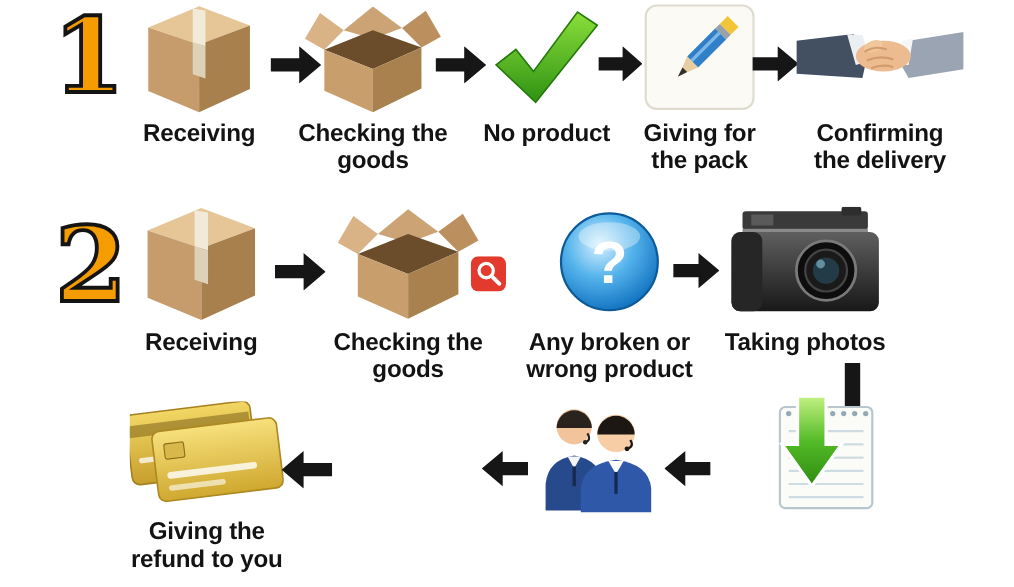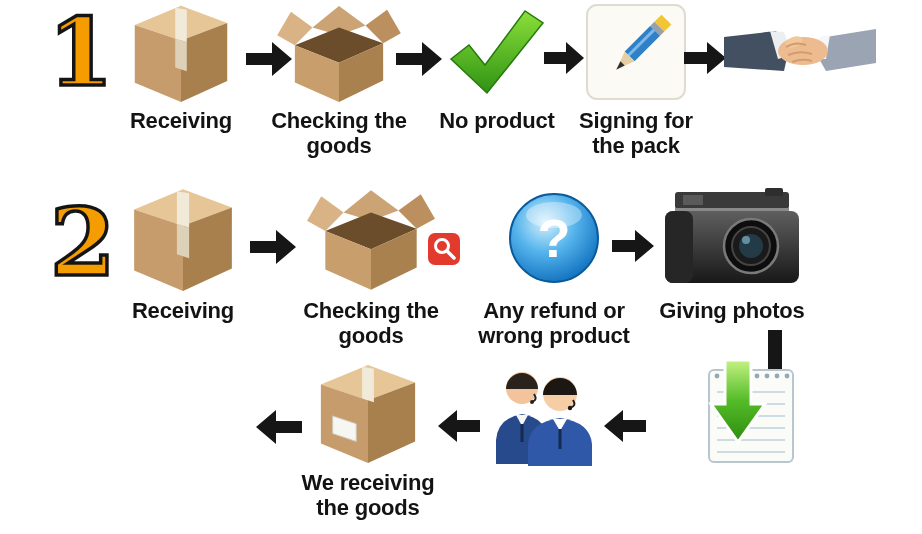--- a/index.html
+++ b/index.html
@@ -119,21 +119,21 @@
         <g transform="rotate(45 51 47)">
           <rect x="44" y="4" width="14" height="10" fill="#f2c437"></rect>
           <rect x="44" y="14" width="14" height="6" fill="#9aa0a8"></rect>
           <rect x="44" y="20" width="14" height="36" fill="#2f80c8"></rect>
           <rect x="48" y="20" width="3" height="36" fill="#7db8e8"></rect>
           <polygon points="44,56 58,56 51,74" fill="#e7cda2"></polygon>
           <polygon points="48,66 54,66 51,75" fill="#33302b"></polygon>
         </g>
       </svg>
     </div>
-    <div class="label">Signing for
+    <div class="label">Giving for
 the pack</div>
   </div>
 
   <div class="arrow" style="left:684px;top:42px">
     <svg width="42" height="32">
         <polygon points="0,10 23,10 23,0 42,16 23,32 23,22 0,22" fill="#161616"></polygon>
       </svg>
   </div>
 
   <div class="step r1" style="left:714px;top:0;width:172px">
@@ -141,20 +141,22 @@
       <svg width="152" height="78" viewBox="0 0 152 78">
         <polygon points="0,24 52,18 64,40 60,58 0,54" fill="#425062"></polygon>
         <polygon points="46,18 60,19 68,42 54,46" fill="#eceff2"></polygon>
         <polygon points="152,16 102,24 94,44 102,58 152,50" fill="#9aa4b2"></polygon>
         <polygon points="106,22 96,24 90,46 102,46" fill="#f4f6f8"></polygon>
         <ellipse cx="79" cy="38" rx="25" ry="14" fill="#edbb90"></ellipse>
         <ellipse cx="70" cy="29" rx="9" ry="5" fill="#f2c79b" transform="rotate(-20 70 29)"></ellipse>
         <path d="M62 34 q10 -6 20 -2 M64 42 q12 -5 24 -1 M68 49 q10 -4 20 -1" stroke="#d29c6e" stroke-width="2" fill="none"></path>
       </svg>
     </div>
+    <div class="label">Confirming
+the delivery</div>
   </div>
 
   <div class="stepnum" style="left:50px;top:200px">2</div>
 
   <div class="step r2" style="left:114px;top:182px;width:138px">
     <div class="slot">
       <svg width="114" height="110" viewBox="0 0 112 108">
         <polygon points="8,26 56,6 104,24 56,42" fill="#e6c697"></polygon>
         <polygon points="8,26 56,42 56,106 8,86" fill="#c79c6c"></polygon>
         <polygon points="104,24 56,42 56,106 104,84" fill="#a8804e"></polygon>
@@ -195,21 +197,21 @@
   </div>
 
   <div class="step r2" style="left:474px;top:182px;width:160px">
     <div class="slot">
       <svg width="96" height="96" viewBox="0 0 96 96">
         <circle cx="48" cy="48" r="44" fill="url(#gBlue)" stroke="#0b5b9a" stroke-width="2"></circle>
         <ellipse cx="48" cy="25" rx="28" ry="13" fill="#ffffff" opacity="0.35"></ellipse>
         <text x="48" y="67" text-anchor="middle" font-size="54" font-weight="bold" font-family="Liberation Sans, sans-serif" fill="#ffffff">?</text>
       </svg>
     </div>
-    <div class="label">Any refund or
+    <div class="label">Any broken or
 wrong product</div>
   </div>
 
   <div class="arrow" style="left:612px;top:230px">
     <svg width="42" height="32">
         <polygon points="0,10 23,10 23,0 42,16 23,32 23,22 0,22" fill="#161616"></polygon>
       </svg>
   </div>
 
   <div class="step r2" style="left:650px;top:182px;width:164px">
@@ -220,50 +222,56 @@
         <rect x="104" y="0" width="18" height="8" rx="2" fill="#2e2e2e"></rect>
         <rect x="14" y="20" width="114" height="4" fill="#8a8a8a"></rect>
         <rect x="4" y="23" width="134" height="72" rx="8" fill="url(#gCam)"></rect>
         <rect x="4" y="23" width="28" height="72" rx="8" fill="#262626"></rect>
         <circle cx="90" cy="58" r="27" fill="#0d0d0d" stroke="#7a7a7a" stroke-width="2.5"></circle>
         <circle cx="90" cy="58" r="19" fill="#1a1a1a" stroke="#444" stroke-width="2"></circle>
         <circle cx="90" cy="58" r="12" fill="#233b46"></circle>
         <circle cx="85" cy="52" r="4" fill="#6fa0b0" opacity="0.85"></circle>
       </svg>
     </div>
-    <div class="label">Giving photos</div>
+    <div class="label">Taking photos</div>
   </div>
 
   <div class="arrow" style="left:744px;top:330px">
     <svg width="52" height="126" viewBox="0 0 52 126">
       <path d="M31 0 V72 L18 96" stroke="#161616" stroke-width="14" fill="none"></path>
       <polygon points="29,102 7,90 7,118" fill="#161616"></polygon>
     </svg>
   </div>
 
+  <div class="step r3" style="left:110px;top:358px;width:156px">
+    <div class="slot">
+      <svg width="140" height="94" viewBox="0 0 140 94">
+        <g transform="rotate(-7 70 47)">
+          <rect x="0" y="4" width="114" height="64" rx="7" fill="url(#gGold)" stroke="#a5821f" stroke-width="1.5"></rect>
+          <rect x="2" y="14" width="110" height="11" fill="#7d621a" opacity="0.55"></rect>
+          <rect x="8" y="44" width="70" height="5" rx="2.5" fill="#fff" opacity="0.75"></rect>
+        </g>
+        <g transform="rotate(-7 70 47) translate(22 22)">
+          <rect x="0" y="0" width="114" height="64" rx="7" fill="url(#gGold2)" stroke="#ad8921" stroke-width="1.5"></rect>
+          <rect x="10" y="12" width="18" height="14" rx="2" fill="#d8b84a" stroke="#8a6d1a"></rect>
+          <rect x="10" y="38" width="82" height="6" rx="3" fill="#fff" opacity="0.8"></rect>
+          <rect x="10" y="50" width="52" height="5" rx="2.5" fill="#fff" opacity="0.6"></rect>
+        </g>
+      </svg>
+    </div>
+    <div class="label">Giving the
+refund to you</div>
+  </div>
 
   <div class="arrow" style="left:256px;top:410px">
     <svg width="46" height="34">
         <polygon points="46,11 20,11 20,0 0,17 20,34 20,23 46,23" fill="#161616"></polygon>
       </svg>
   </div>
 
-  <div class="step r3" style="left:298px;top:358px;width:140px">
-    <div class="slot">
-      <svg width="116" height="106" viewBox="0 0 112 108">
-        <polygon points="8,26 56,6 104,24 56,42" fill="#e6c697"></polygon>
-        <polygon points="8,26 56,42 56,106 8,86" fill="#c79c6c"></polygon>
-        <polygon points="104,24 56,42 56,106 104,84" fill="#a8804e"></polygon>
-        <polygon points="50,8 62,10 62,44 50,40" fill="#f1ead9"></polygon>
-        <polygon points="20,58 44,66 44,84 20,76" fill="#f6f6f2" stroke="#cfc9ba"></polygon>
-      </svg>
-    </div>
-    <div class="label">We receiving
-the goods</div>
-  </div>
 
   <div class="arrow" style="left:438px;top:410px">
     <svg width="42" height="32">
         <polygon points="42,10 19,10 19,0 0,16 19,32 19,22 42,22" fill="#161616"></polygon>
       </svg>
   </div>
 
   <div class="step r3" style="left:472px;top:358px;width:134px">
     <div class="slot">
       <svg width="122" height="108" viewBox="0 0 122 108">

